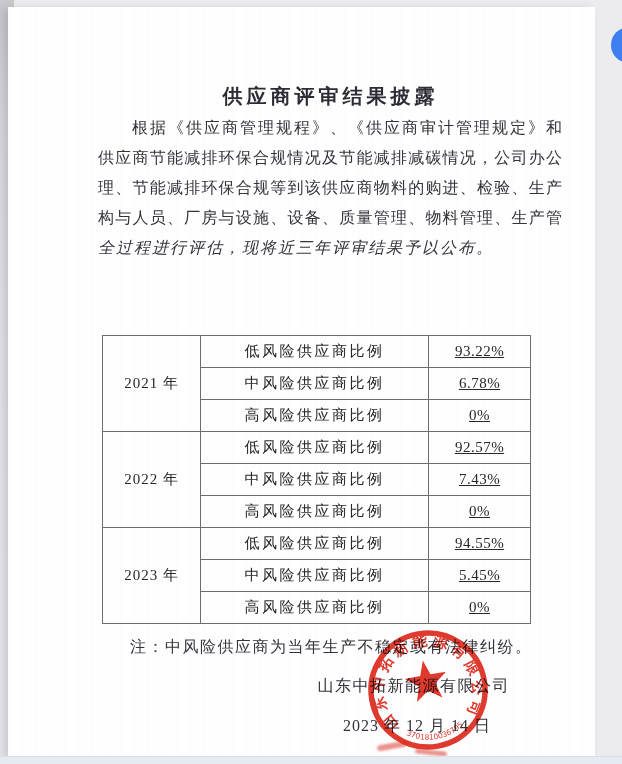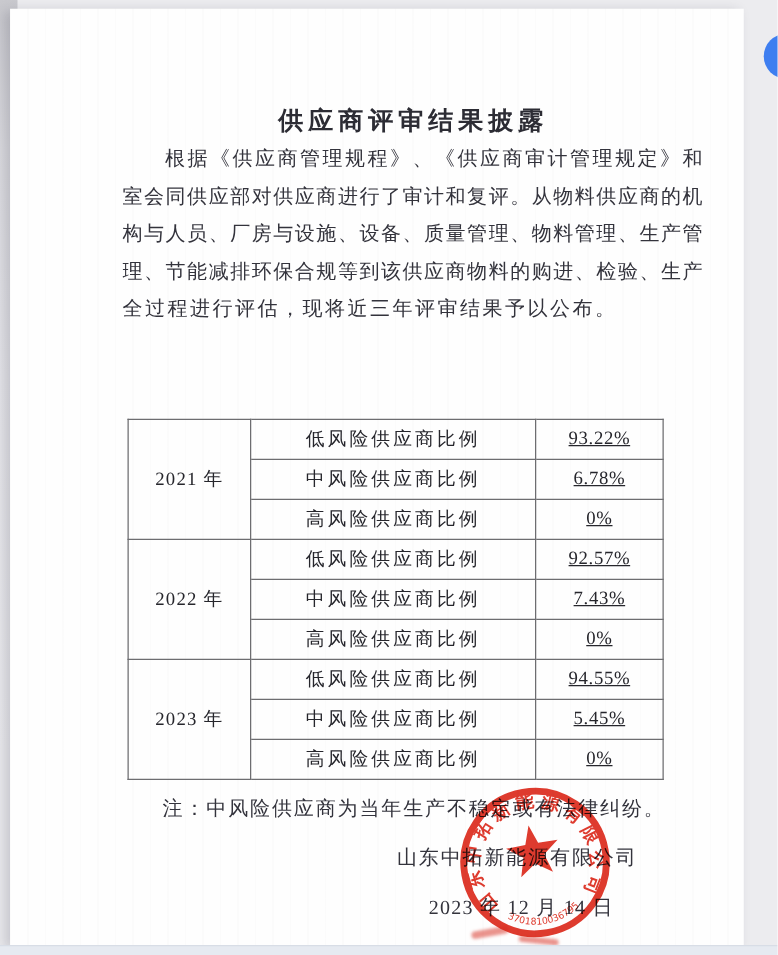--- a/index.html
+++ b/index.html
@@ -29,21 +29,21 @@
   .para{
     position:absolute;left:90px;top:106px;width:465px;
     font-size:16px;line-height:30px;color:#33333c;
   }
   .para .pline{
     text-align:justify;text-align-last:justify;
     text-justify:inter-ideograph;letter-spacing:1px;
     height:30px;overflow:hidden;
   }
   .para .pline.first{padding-left:34px;}
-  .para .pline.last{text-align-last:left;letter-spacing:2px;}
+  .para .pline.last{text-align-last:left;letter-spacing:2px;font-style:italic;}
   table.results{
     position:absolute;left:94px;top:328px;
     border-collapse:collapse;table-layout:fixed;
     font-size:15px;color:#26262c;
   }
   table.results td{
     border:1px solid #6d6d70;
     text-align:center;vertical-align:middle;
     height:31px;padding:0;
   }
@@ -88,23 +88,23 @@
 
 <div class="canvas">
   <div class="edge-shade"></div>
 
   <div class="page">
 
     <h1 class="doc-title">供应商评审结果披露</h1>
 
     <div class="para" id="para">
         <div class="pline first">根据《供应商管理规程》、《供应商审计管理规定》和《供</div>
-        <div class="pline">室会同供应部对供应商进行了审计和复评。从物料供应商的机</div>
+        <div class="pline">供应商节能减排环保合规情况及节能减排减碳情况，公司办公</div>
+        <div class="pline">理、节能减排环保合规等到该供应商物料的购进、检验、生产</div>
         <div class="pline">构与人员、厂房与设施、设备、质量管理、物料管理、生产管</div>
-        <div class="pline">理、节能减排环保合规等到该供应商物料的购进、检验、生产</div>
         <div class="pline last">全过程进行评估，现将近三年评审结果予以公布。</div>
       </div>
 
     <table class="results">
       <tbody id="tbody">
           <tr>
             <td class="year" rowspan="3">2021 年</td>
             <td class="label">低风险供应商比例</td>
             <td class="value">93.22%</td>
           </tr>

